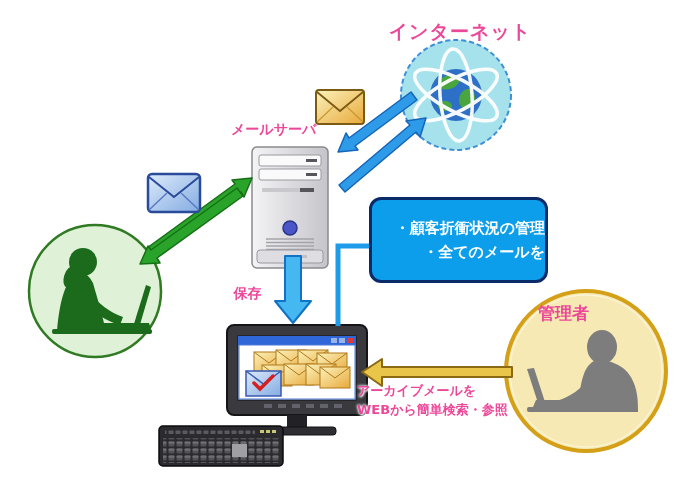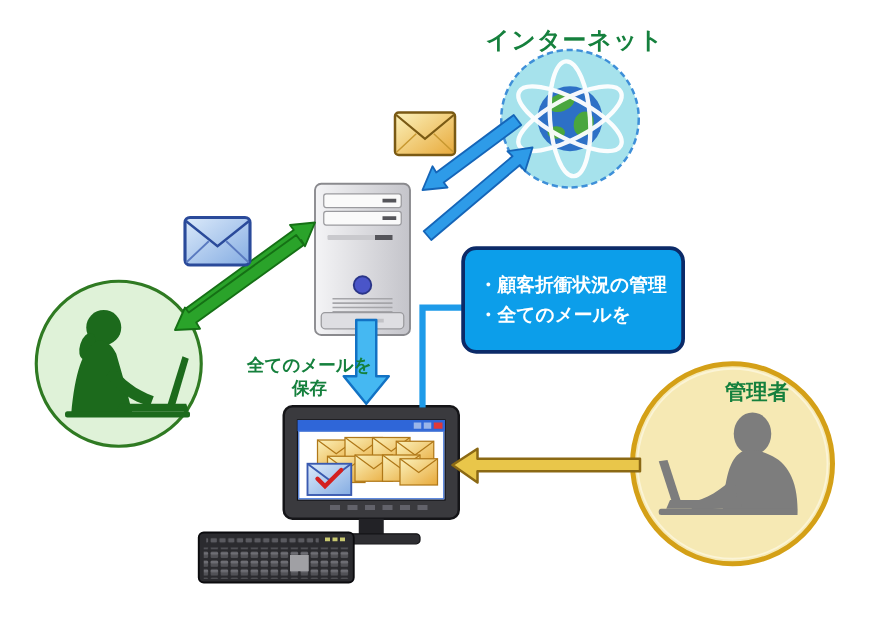--- a/index.html
+++ b/index.html
@@ -1,29 +1,29 @@
 <!DOCTYPE html>
 <html><head>
 <meta charset="utf-8">
 <style>
   html,body{margin:0;padding:0;background:#fff;}
   .canvas{position:relative;width:700px;height:495px;background:#ffffff;overflow:hidden;
           font-family:"DejaVu Sans","Liberation Sans",sans-serif;}
   .art{position:absolute;left:0;top:0;}
-  .label{position:absolute;color:#15803d;font-weight:bold;white-space:nowrap;}
+  .label{position:absolute;color:#ec4899;font-weight:bold;white-space:nowrap;}
   .lbl-internet{left:380px;top:19px;width:160px;text-align:center;font-size:19px;letter-spacing:1px;}
   .lbl-mailserver{left:231px;top:121px;font-size:14px;}
   .lbl-save{left:180px;top:284px;width:135px;text-align:center;font-size:14px;line-height:18px;}
-  .lbl-admin{left:538px;top:302px;font-size:17px;margin-left:42px;}
+  .lbl-admin{left:538px;top:302px;font-size:17px;}
   .lbl-archive{left:357px;top:381px;font-size:13px;line-height:19px;
                text-shadow:0 0 3px #fff,0 0 3px #fff,1px 1px 2px #fff;}
   .features-box{position:absolute;left:369px;top:197px;width:179px;height:86px;box-sizing:border-box;
                 background:#0C9EEA;border:3px solid #0B2A68;border-radius:12px;
                 display:flex;flex-direction:column;justify-content:center;gap:5px;
-                padding-left:11px;color:#ffffff;font-weight:bold;font-size:15px;}
+                padding-left:0;color:#ffffff;font-weight:bold;font-size:15px;align-items:flex-end;}
 </style>
 </head>
 <body>
 
 <div class="canvas">
 
 <svg class="art" width="700" height="495" viewBox="0 0 700 495">
   <defs>
     <linearGradient id="gServer" x1="0" y1="0" x2="1" y2="0">
       <stop offset="0" stop-color="#F4F4F6"></stop>
@@ -173,27 +173,31 @@
     <path d="M 317 122 L 333 107 M 363 122 L 347 107" stroke="#C89830" stroke-width="1.2"></path>
   </g>
   <g>
     <rect x="148" y="174" width="52" height="38" rx="4" fill="url(#gBlueEnv)" stroke="#2A4A9A" stroke-width="2.5"></rect>
     <path d="M 149 177 L 174 197 L 199 177" fill="none" stroke="#2A4A9A" stroke-width="2"></path>
     <path d="M 149 210 L 167 193 M 199 210 L 181 193" stroke="#5A7AC0" stroke-width="1.5"></path>
   </g>
 </svg>
 
 <div class="label lbl-internet">インターネット</div>
+<div class="label lbl-mailserver">メールサーバ</div>
 
 <div class="label lbl-save">
-  <div>全てのメールを</div>
   <div>保存</div>
 </div>
 
 <div class="features-box">
   <div class="feature-line">・顧客折衝状況の管理</div>
   <div class="feature-line">・全てのメールを</div>
 </div>
 
 <div class="label lbl-admin">管理者</div>
 
+<div class="label lbl-archive">
+  <div>アーカイブメールを</div>
+  <div>WEBから簡単検索・参照</div>
+</div>
 
 </div>
 
 </body></html>

